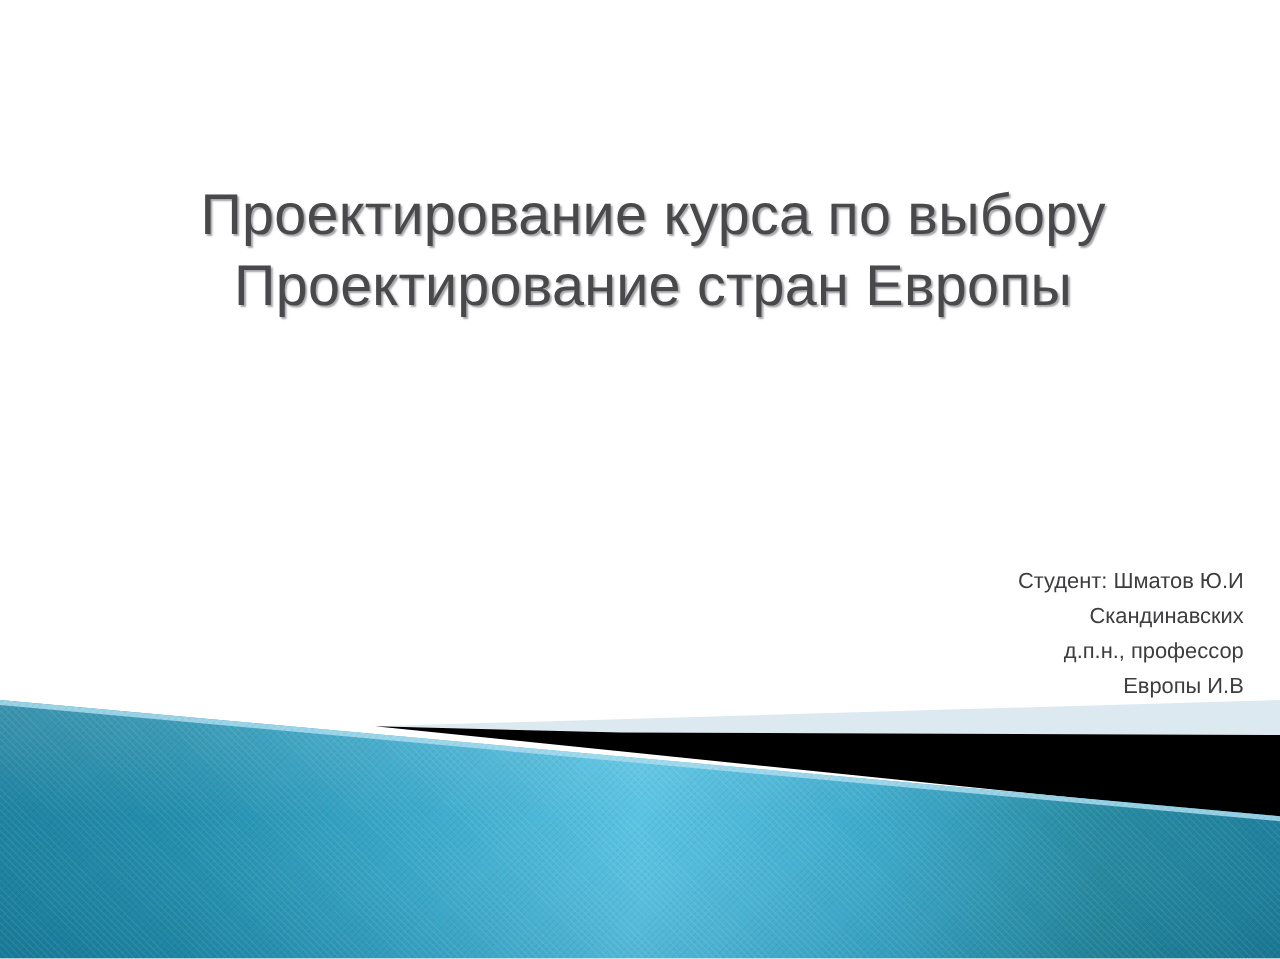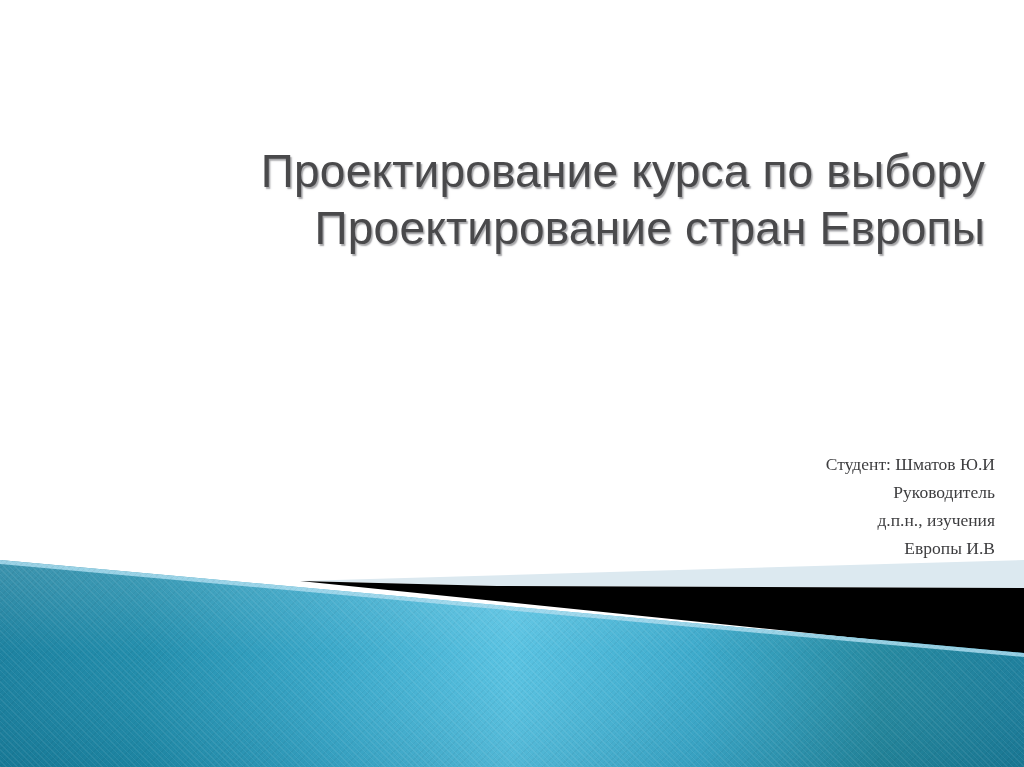--- a/index.html
+++ b/index.html
@@ -19,21 +19,21 @@
     background: #ffffff;
     overflow: hidden;
   }
 
   
   .title-block {
     position: absolute;
     left: 60px;
     top: 143px;
     width: 925px;
-    text-align: right;
+    text-align: center;
   }
   .title-line {
     font-size: 46px;
     line-height: 57px;
     font-weight: 400;
     color: #49494b;
     letter-spacing: 0.2px;
     white-space: nowrap;
     text-shadow: 1.5px 1.5px 1.5px rgba(90, 90, 95, 0.55);
   }
@@ -44,21 +44,20 @@
     left: 520px;
     top: 450px;
     width: 475px;
     text-align: right;
   }
   .subtitle-line {
     font-size: 17.5px;
     line-height: 28px;
     color: #3d3d3f;
     white-space: nowrap;
-    font-family: Liberation Serif, serif;
   }
 
   
   .banner {
     position: absolute;
     left: 0;
     top: 540px;
     width: 1024px;
     height: 227px;
   }
@@ -97,22 +96,22 @@
 
 <div class="slide">
 
   <div class="title-block">
     <div class="title-line">Проектирование курса по выбору</div>
     <div class="title-line">Проектирование стран Европы</div>
   </div>
 
   <div class="subtitle-block">
     <div class="subtitle-line">Студент: Шматов Ю.И</div>
-    <div class="subtitle-line">Руководитель</div>
-    <div class="subtitle-line">д.п.н., изучения</div>
+    <div class="subtitle-line">Скандинавских</div>
+    <div class="subtitle-line">д.п.н., профессор</div>
     <div class="subtitle-line">Европы И.В</div>
   </div>
 
   <div class="banner">
     <svg viewBox="0 0 1024 227" width="1024" height="227" preserveAspectRatio="none">
       <defs>
         <linearGradient id="tealGrad" x1="0" y1="0" x2="1" y2="0">
           <stop offset="0.00" stop-color="#19809f"></stop>
           <stop offset="0.14" stop-color="#1f8cab"></stop>
           <stop offset="0.32" stop-color="#37a7c9"></stop>

